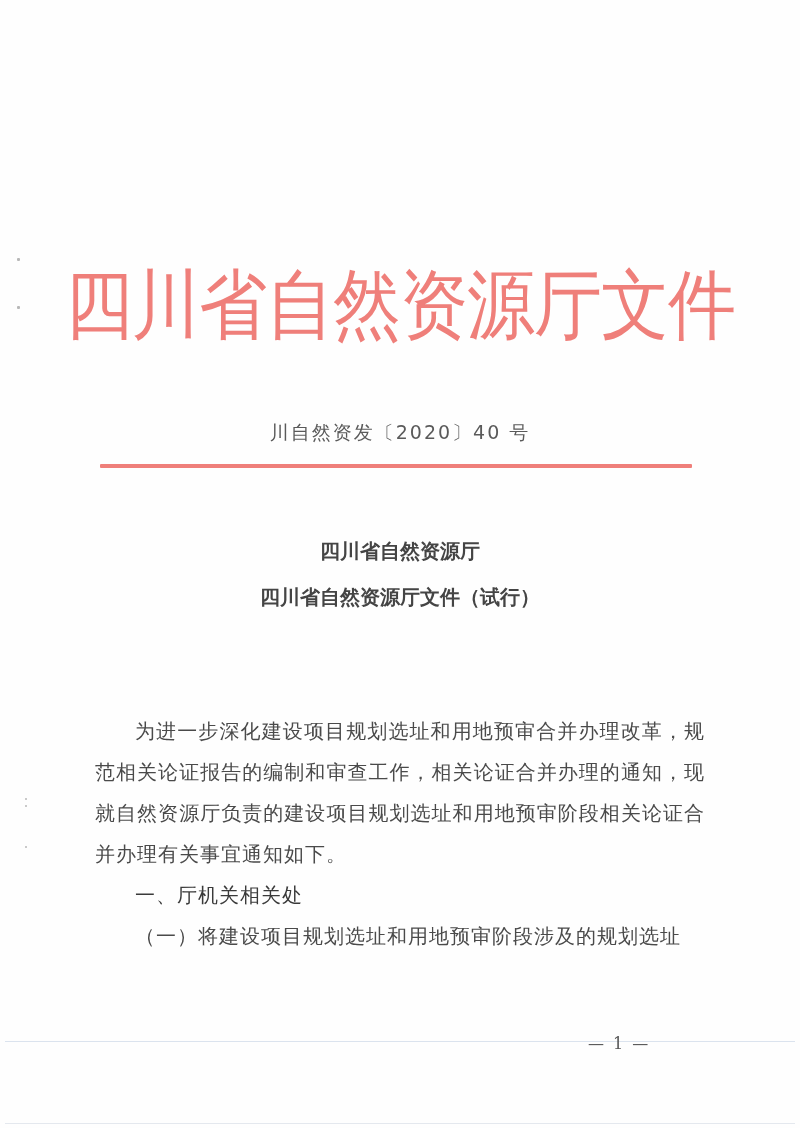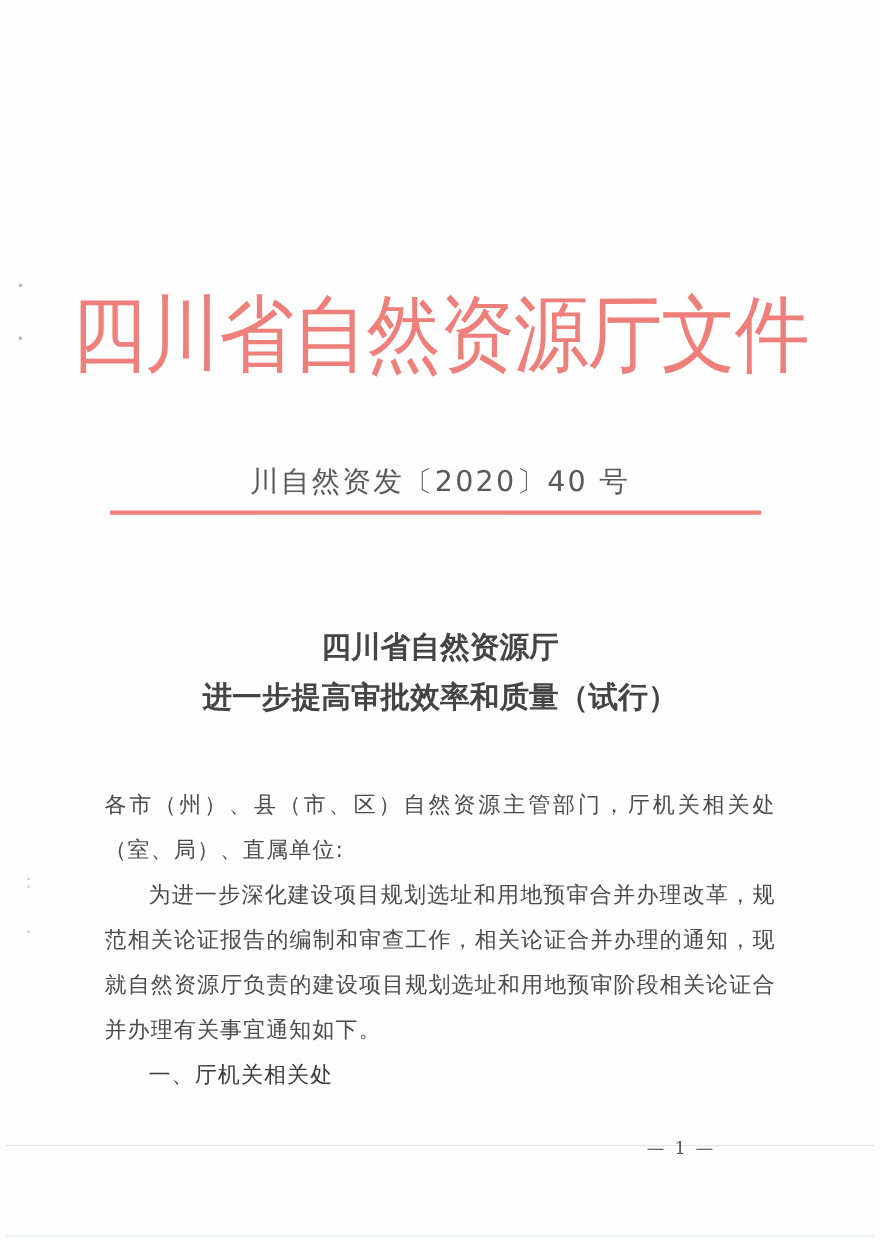--- a/index.html
+++ b/index.html
@@ -33,44 +33,43 @@
       color: #ef7f7a;
       transform: scaleY(1.12);
       transform-origin: top center;
     }
     .doc-number {
       position: absolute;
       left: 0; right: 0;
       top: 420px;
       text-align: center;
       font-family: "DejaVu Sans", "Liberation Sans", sans-serif;
-      font-size: 26px;
+      font-size: 19px;
       letter-spacing: 2px;
       color: #5a5a5a;
     }
     .red-rule {
       position: absolute;
       left: 100px;
       width: 592px;
       top: 464px;
       height: 4px;
       background: #ef7f7a;
       border-radius: 1px;
     }
     .title {
       position: absolute;
       left: 0; right: 0;
       top: 528px;
       text-align: center;
       font-family: "DejaVu Serif", "Liberation Serif", serif;
       font-weight: bold;
-      font-size: 27px;
+      font-size: 20px;
       line-height: 46px;
       color: #444444;
-      margin-top: 38px;
     }
     .title .line {
       display: block;
     }
     .body-text {
       position: absolute;
       left: 95px;
       width: 610px;
       top: 711px;
       font-family: "DejaVu Sans", "Liberation Sans", sans-serif;
@@ -140,27 +139,27 @@
   <div class="speck" style="left:25px;top:846px;width:2px;height:2px;"></div>
 
   <div class="masthead">四川省自然资源厅文件</div>
 
   <div class="doc-number">川自然资发〔2020〕40 号</div>
 
   <div class="red-rule"></div>
 
   <div class="title">
     <span class="line">四川省自然资源厅</span>
-    <span class="line">进一步提高审批效率和质量（试行）</span>
+    <span class="line">四川省自然资源厅文件（试行）</span>
   </div>
 
   <div class="body-text">
-    <p>各市（州）、县（市、区）自然资源主管部门，厅机关相关处（室、局）、直属单位:</p>
     <p class="indent">为进一步深化建设项目规划选址和用地预审合并办理改革，规范相关论证报告的编制和审查工作，相关论证合并办理的通知，现就自然资源厅负责的建设项目规划选址和用地预审阶段相关论证合并办理有关事宜通知如下。</p>
     <p class="heading">一、厅机关相关处</p>
+    <p class="subitem">（一）将建设项目规划选址和用地预审阶段涉及的规划选址</p>
   </div>
 
   <div class="page-sep"></div>
 
   <div class="page-number">— 1 —</div>
 
   <div class="page-bottom"></div>
 </div>
 
 </body></html>

